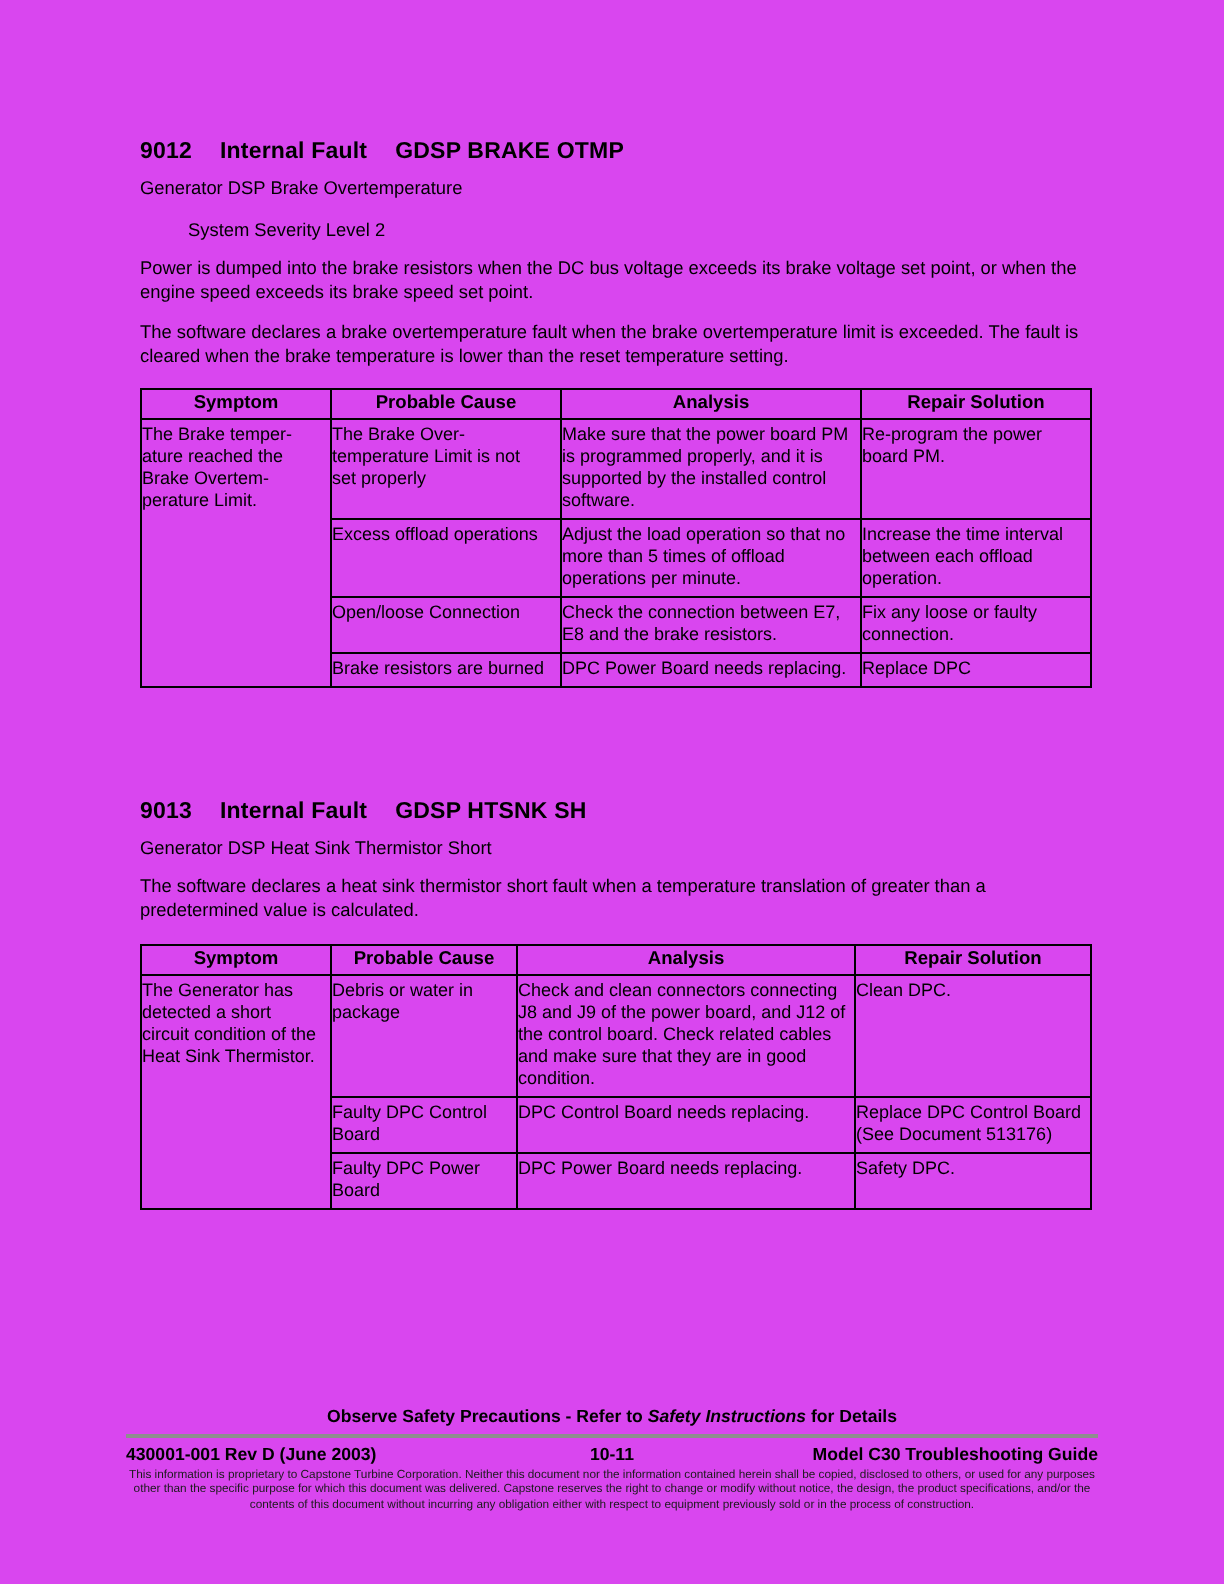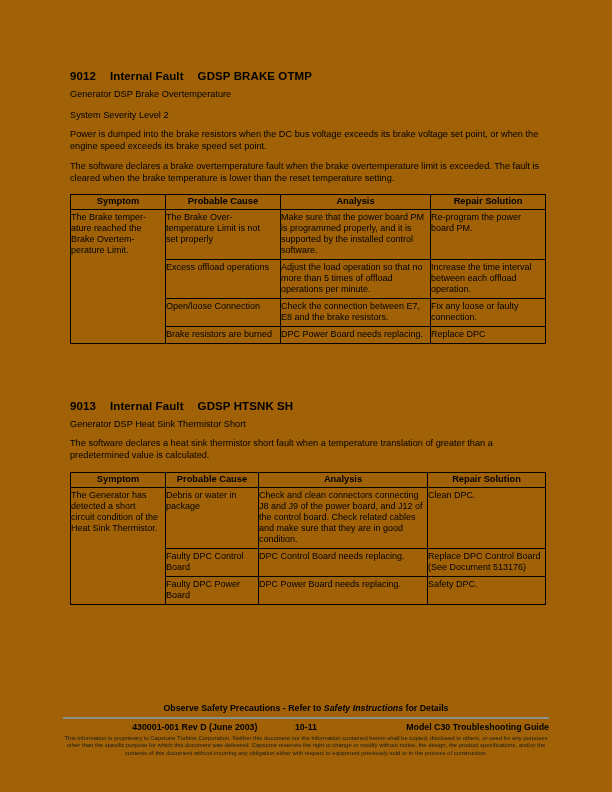--- a/index.html
+++ b/index.html
@@ -1,39 +1,39 @@
 <!DOCTYPE html>
 <html><head>
 <meta charset="utf-8">
 <style>
   html, body { margin: 0; padding: 0; background: #ffffff; }
   .page {
     position: relative;
     width: 612px;
     height: 792px;
-    background: #a16207;
+    background: #d946ef;
     font-family: "Liberation Sans", sans-serif;
     color: #000000;
     overflow: hidden;
   }
   .content {
     position: absolute;
     left: 70px;
     top: 70px;
     width: 475px;
   }
   .fault-heading {
     font-size: 11.5px;
     font-weight: bold;
     letter-spacing: 0.1px;
     white-space: nowrap;
   }
   .fault-heading .gap { margin-right: 14px; }
   .subtitle { font-size: 9.2px; margin-top: 7px; }
-  .severity { font-size: 9.2px; margin-top: 11px; }
+  .severity { font-size: 9.2px; margin-top: 11px; margin-left: 24px; }
   .para { font-size: 9.2px; line-height: 11.6px; margin-top: 9px; }
   table.fault-table {
     border-collapse: collapse;
     table-layout: fixed;
     width: 475px;
     margin-top: 10px;
   }
   table.fault-table th, table.fault-table td {
     border: 1px solid #000000;
     vertical-align: top;
@@ -68,21 +68,21 @@
     height: 2px;
     background: #8e8e8e;
     margin-top: 4px;
   }
   .footer-row {
     display: flex;
     margin-top: 3px;
     font-size: 8.8px;
     font-weight: bold;
   }
-  .footer-row .left { width: 40%; text-align: right; }
+  .footer-row .left { width: 40%; text-align: left; }
   .footer-row .center { width: 20%; text-align: center; }
   .footer-row .right { width: 40%; text-align: right; }
   .disclaimer {
     margin-top: 3px;
     font-size: 5.9px;
     line-height: 7.4px;
     text-align: center;
     color: #1a1a1a;
   }
 </style>

